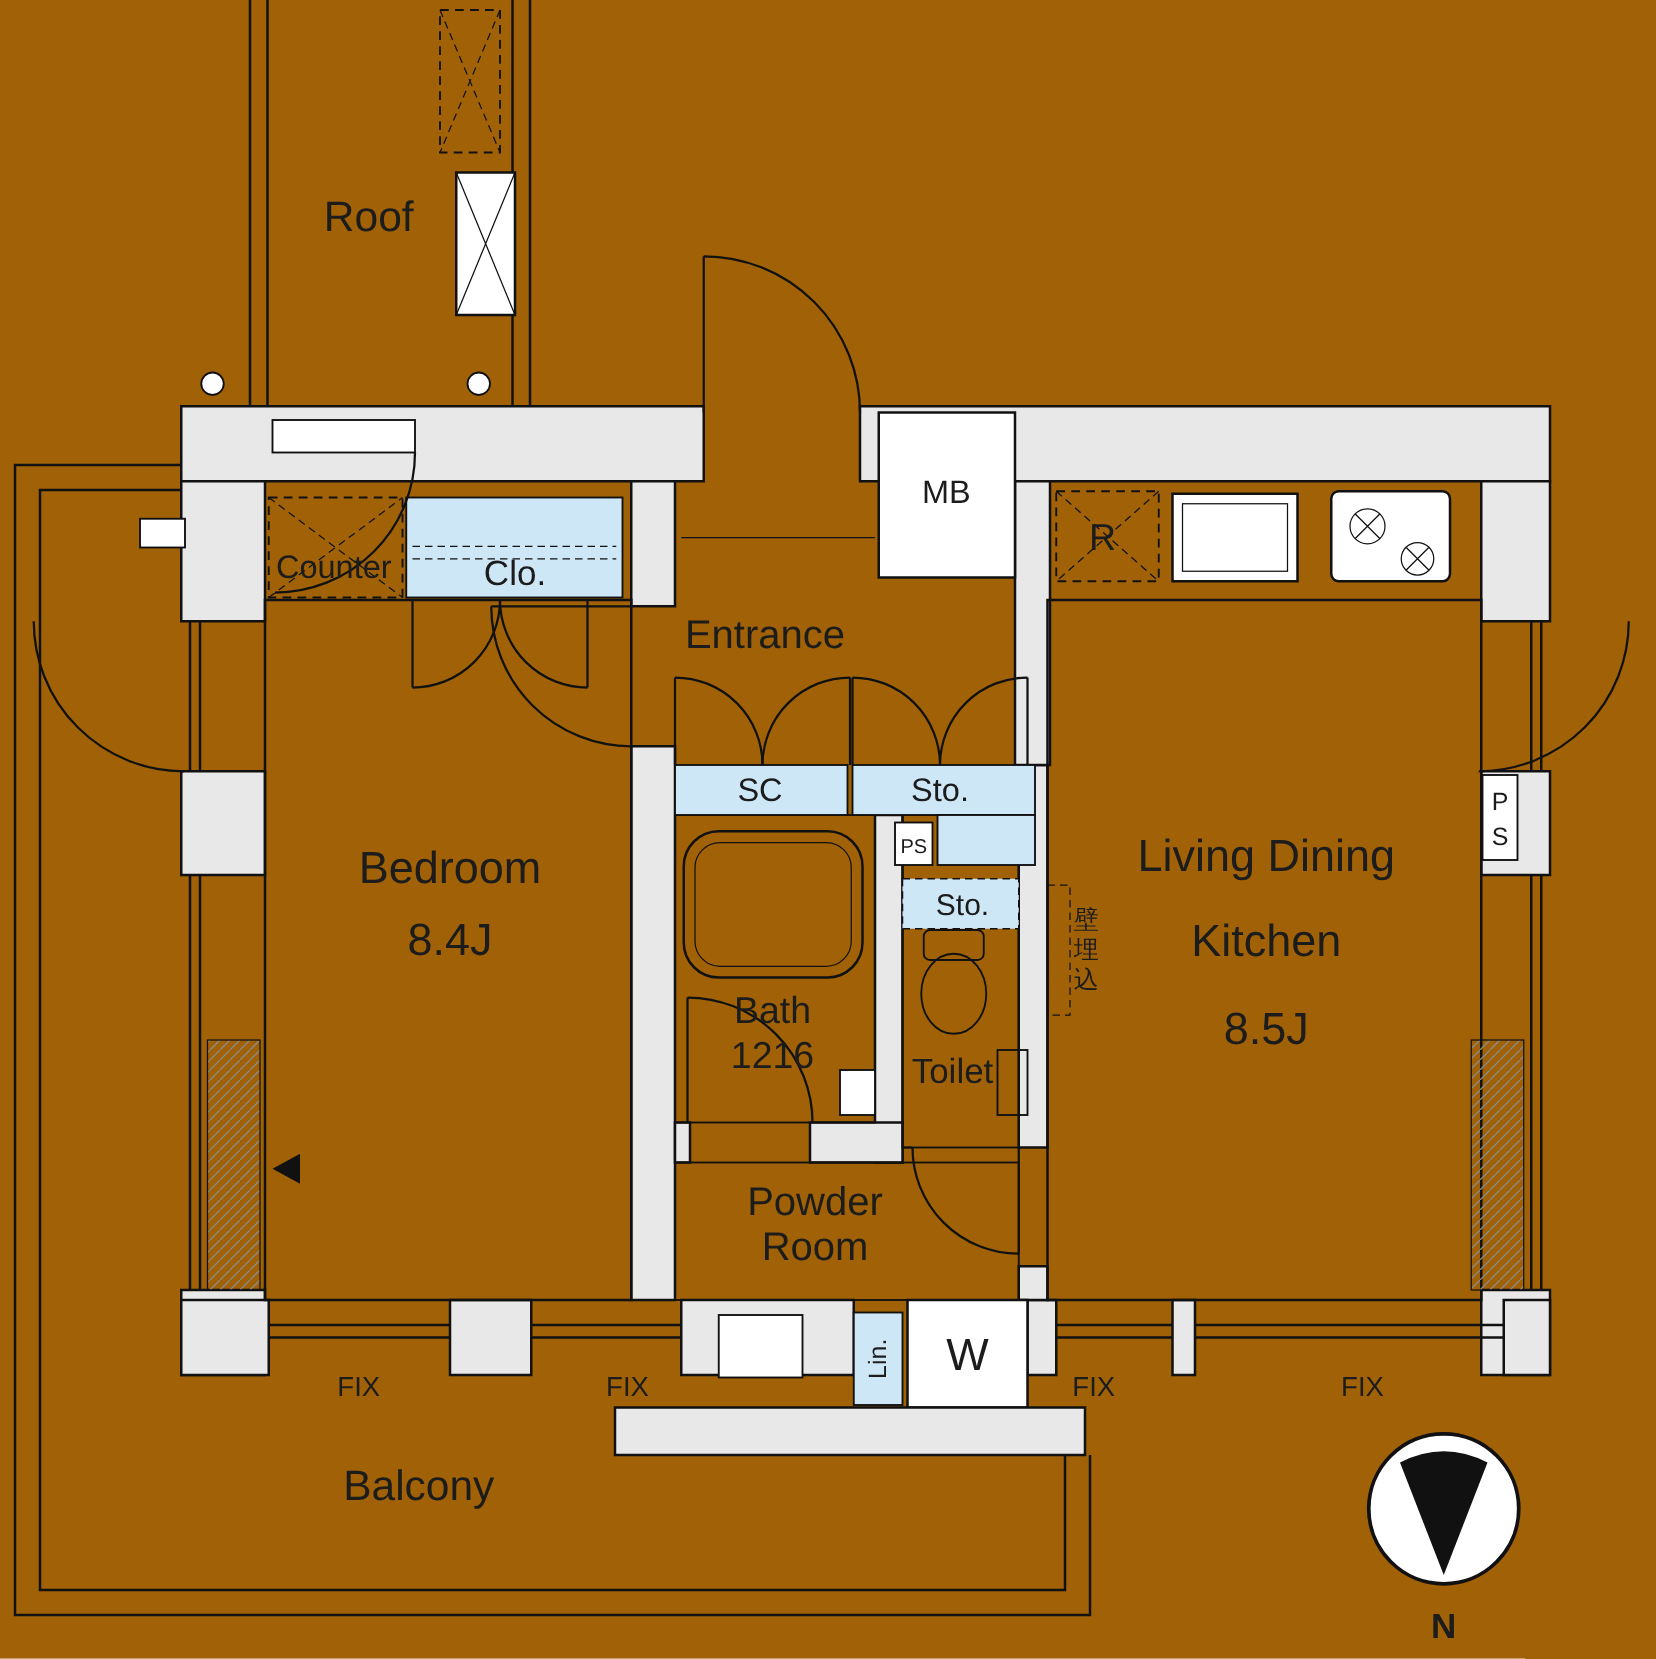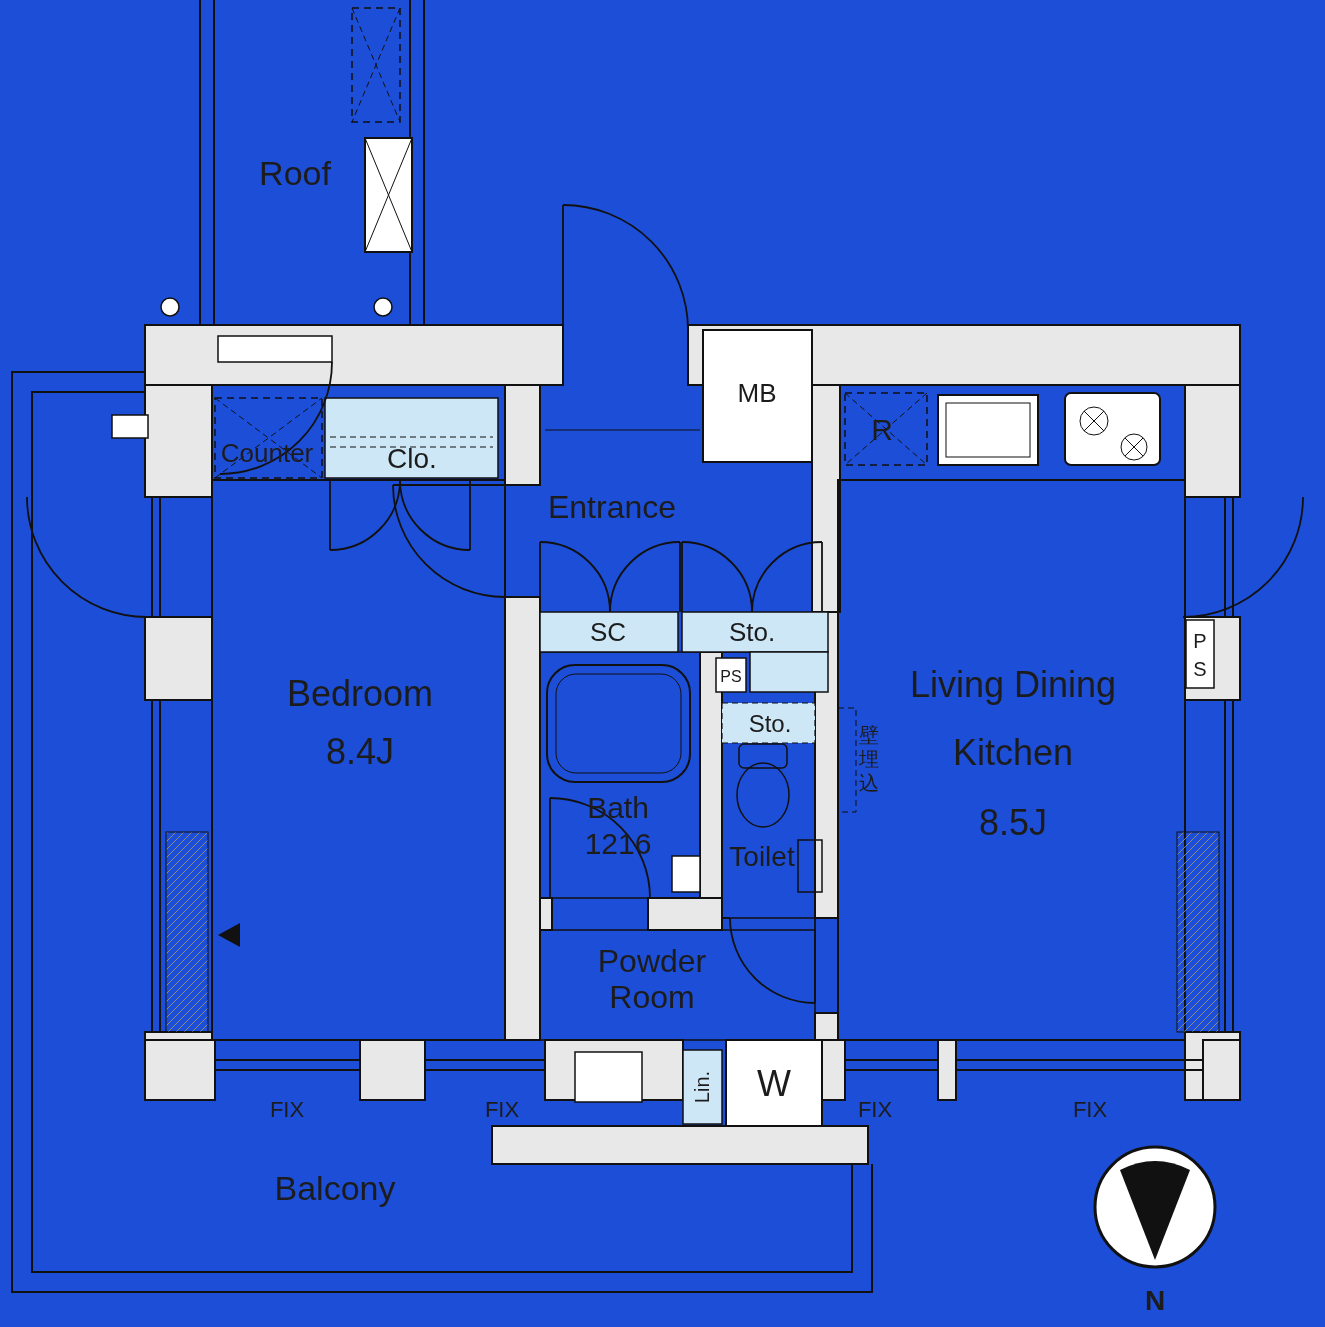--- a/index.html
+++ b/index.html
@@ -1,16 +1,16 @@
 <!DOCTYPE html>
 <html><head>
 <meta charset="utf-8">
 <style>
   html,body{margin:0;padding:0;background:#ffffff}
-  .canvas{width:1325px;height:1327px;position:relative;background:#1d4ed8;overflow:hidden}
+  .canvas{width:1325px;height:1327px;position:relative;background:#a16207;overflow:hidden}
   svg{display:block}
   .wall{fill:#e8e8e8;stroke:#111;stroke-width:2}
   .thin{fill:none;stroke:#111;stroke-width:2}
   .thin15{fill:none;stroke:#111;stroke-width:1.5}
   .thin1{fill:none;stroke:#111;stroke-width:1}
   .white{fill:#ffffff;stroke:#111;stroke-width:2}
   .white15{fill:#ffffff;stroke:#111;stroke-width:1.5}
   .dash{fill:none;stroke:#111;stroke-width:1.5;stroke-dasharray:7 5}
   .dash1{fill:none;stroke:#111;stroke-width:1;stroke-dasharray:6 4}
   .arc{fill:none;stroke:#111;stroke-width:1.8}

